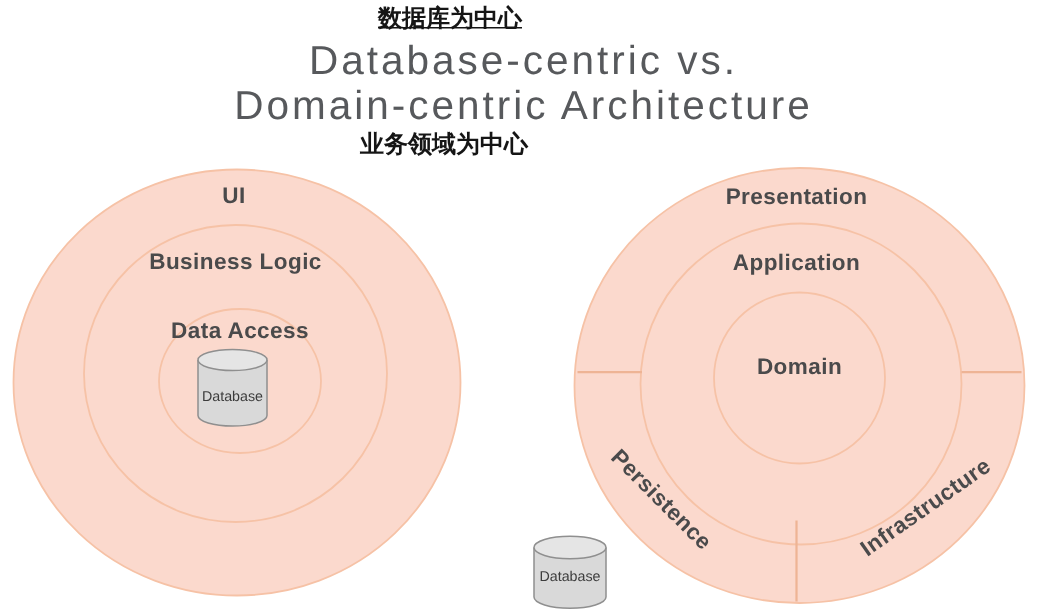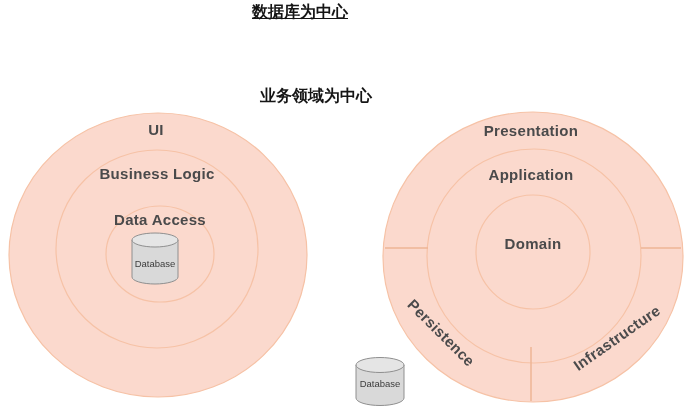--- a/index.html
+++ b/index.html
@@ -6,21 +6,21 @@
   .canvas{
     position:relative;width:693px;height:410px;background:#ffffff;overflow:hidden;
     font-family:"Liberation Sans",sans-serif;
   }
   .zh{
     position:absolute;transform:translateX(-50%);
     font-size:16px;font-weight:600;color:#151515;white-space:nowrap;
     font-family:"Liberation Sans",sans-serif;
   }
   .zh-top{left:300px;top:2px;text-decoration:underline;}
-  .zh-bottom{left:316px;top:86px;}
+  .zh-bottom{left:296px;top:86px;}
   .title{
     position:absolute;left:349px;top:25px;transform:translateX(-50%);
     text-align:center;color:#57595c;font-size:27px;font-weight:400;
     letter-spacing:2px;line-height:30px;white-space:nowrap;
   }
   svg{position:absolute;left:0;top:0;}
   .ring-label{
     font-family:"Liberation Sans",sans-serif;font-size:15px;font-weight:700;
     fill:#4a4a4b;letter-spacing:0.3px;
   }
@@ -29,20 +29,24 @@
     fill:#3c3c3c;
   }
 </style>
 </head>
 <body>
 
 <div class="canvas">
 
   <div class="zh zh-top">数据库为中心</div>
 
+  <div class="title">
+    <div>Database-centric vs.</div>
+    <div>Domain-centric Architecture</div>
+  </div>
 
   <div class="zh zh-bottom">业务领域为中心</div>
 
   <svg width="693" height="410" viewBox="0 0 693 410">
 
     <g>
       <ellipse cx="158" cy="255" rx="149" ry="142" stroke-width="1.2" fill="#fbd9cd" stroke="#f6c2a6"></ellipse>
       <ellipse cx="157" cy="249" rx="101" ry="99" fill="none" stroke-width="1.2" stroke="#f6c2a6"></ellipse>
       <ellipse cx="160" cy="254" rx="54" ry="48" fill="none" stroke-width="1.2" stroke="#f6c2a6"></ellipse>
 

